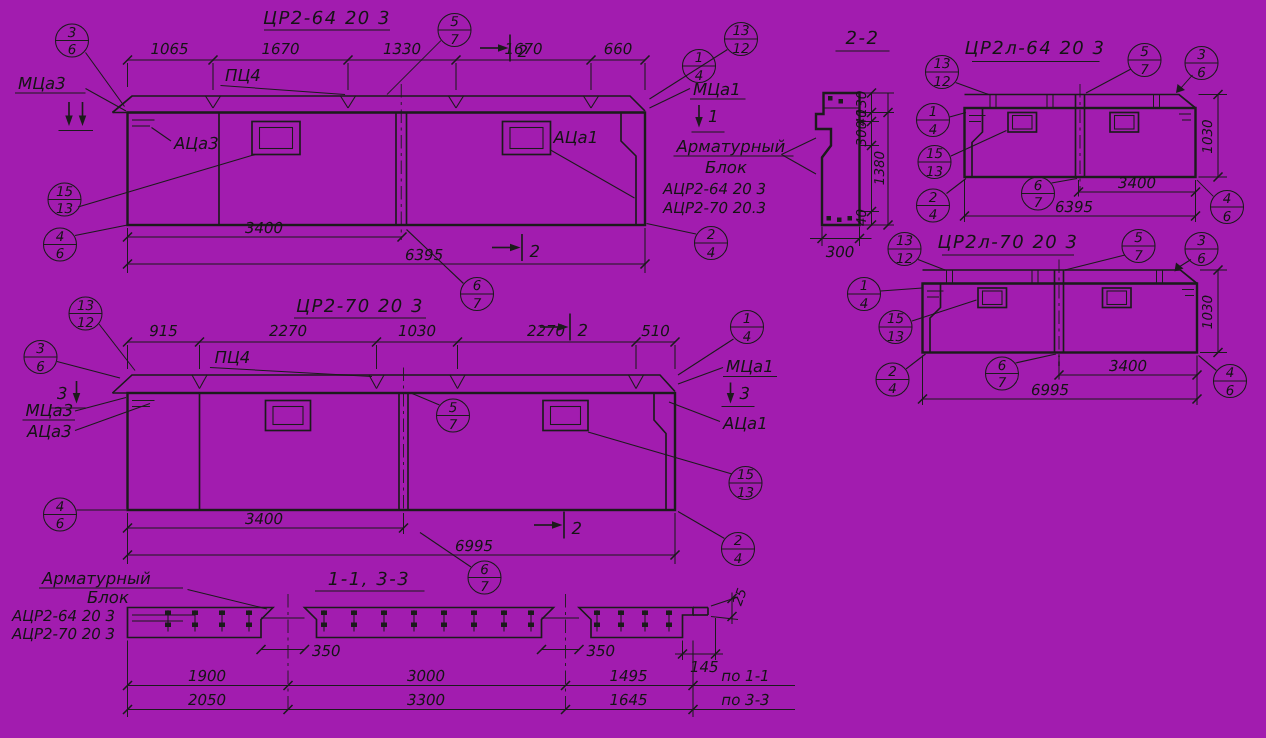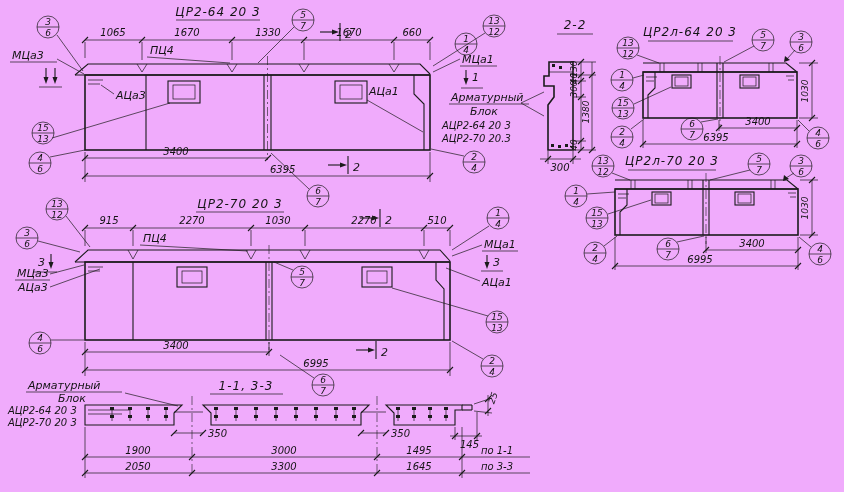--- a/index.html
+++ b/index.html
@@ -1,16 +1,16 @@
 <!DOCTYPE html>
 <html><head>
 <meta charset="utf-8">
 <style>
   html,body{margin:0;padding:0;background:#e8e8e8;}
-  #sheet{position:relative;width:844px;height:492px;background:#f0abfc;overflow:hidden;}
+  #sheet{position:relative;width:844px;height:492px;background:#a21caf;overflow:hidden;}
   svg{display:block;}
   .s  {stroke:#1b1b1b;fill:none;stroke-width:1.6;}   
   .m  {stroke:#1b1b1b;fill:none;stroke-width:1.1;}   
   .t  {stroke:#1b1b1b;fill:none;stroke-width:0.7;}   
   .tk {stroke:#1b1b1b;stroke-width:1.1;}             
   .cl {stroke:#1b1b1b;fill:none;stroke-width:0.6;stroke-dasharray:9 3 2 3;}
   .f  {fill:#1b1b1b;stroke:none;}
   text{fill:#141414;font-family:"DejaVu Sans",sans-serif;font-style:italic;}
   .d  {font-size:10px;text-anchor:middle;}
   .dl {font-size:10px;}

